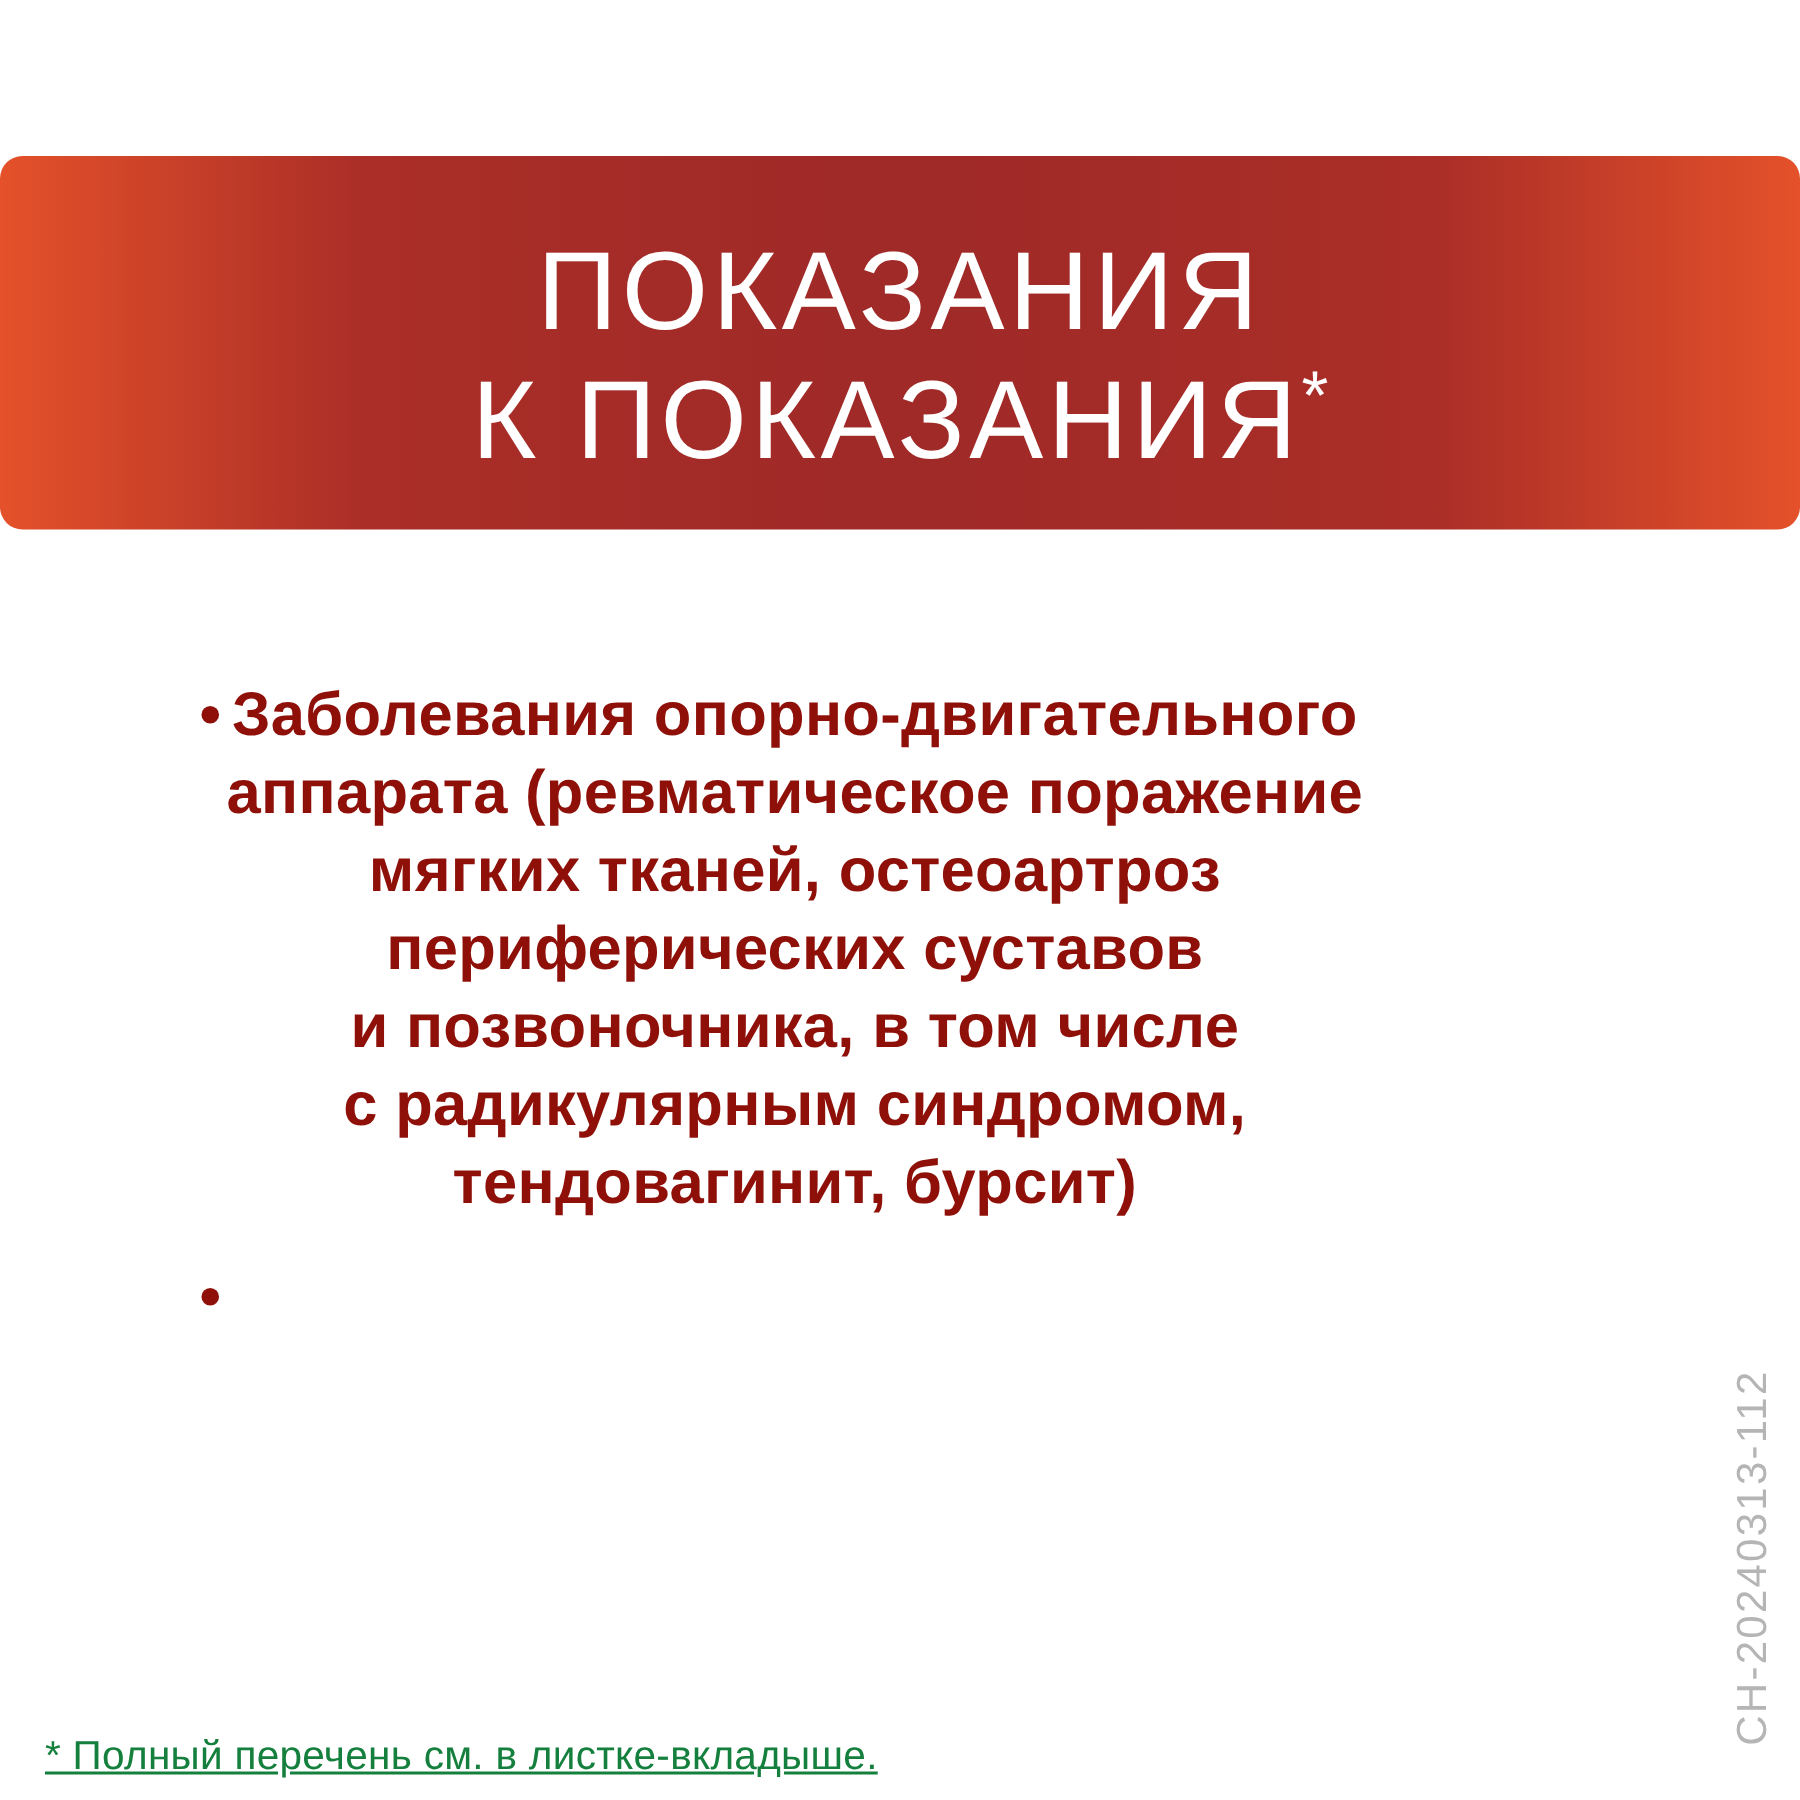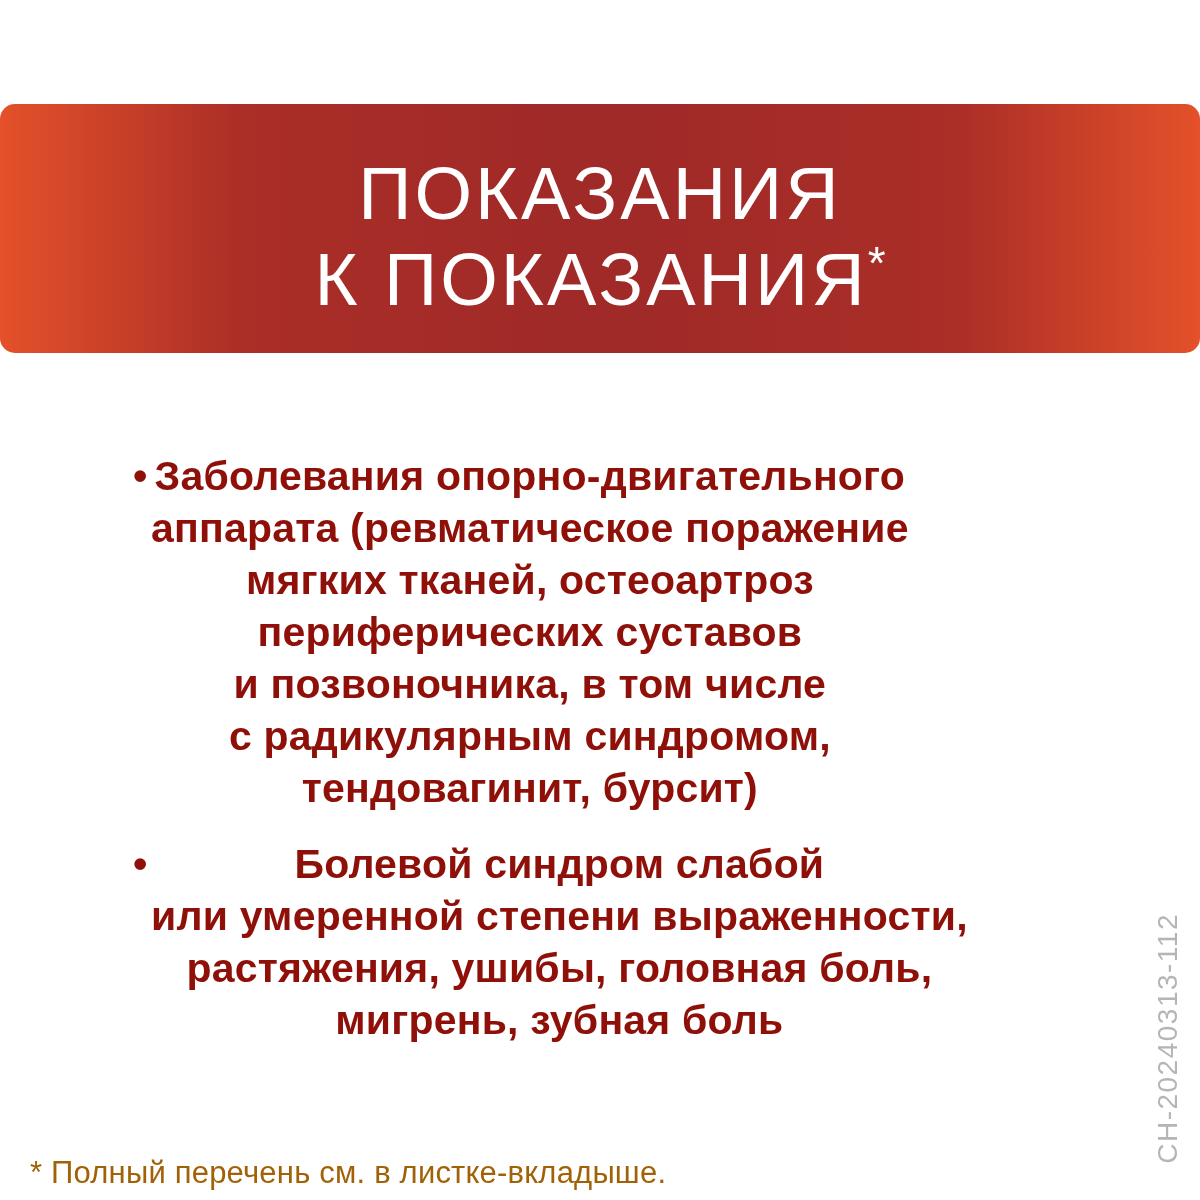--- a/index.html
+++ b/index.html
@@ -75,24 +75,25 @@
     white-space: pre;
     letter-spacing: 0.2px;
     text-align: center;
   }
 
   
   .footnote {
     position: absolute;
     left: 30px;
     top: 1155px;
-    font-size: 31px;
+    font-size: 27px;
     font-weight: 400;
-    color: #a16207;
+    color: #15803d;
     letter-spacing: 0.2px;
+    text-decoration: underline;
   }
 
   
   .watermark {
     position: absolute;
     right: 16px;
     bottom: 36px;
     writing-mode: vertical-rl;
     text-orientation: mixed;
     transform: rotate(180deg);
@@ -119,22 +120,18 @@
     <span class="item-lines">Заболевания опорно-двигательного
 аппарата (ревматическое поражение
 мягких тканей, остеоартроз
 периферических суставов
 и позвоночника, в том числе
 с радикулярным синдромом,
 тендовагинит, бурсит)</span>
   </div>
   <div class="indication-item">
     <span class="bullet-glyph">•</span>
-    <span class="item-lines">Болевой синдром слабой
-или умеренной степени выраженности,
-растяжения, ушибы, головная боль,
-мигрень, зубная боль</span>
   </div>
 </div>
 
 <div class="footnote">* Полный перечень см. в листке-вкладыше.</div>
 
 <div class="watermark">CH-20240313-112</div>
 
 </body></html>

